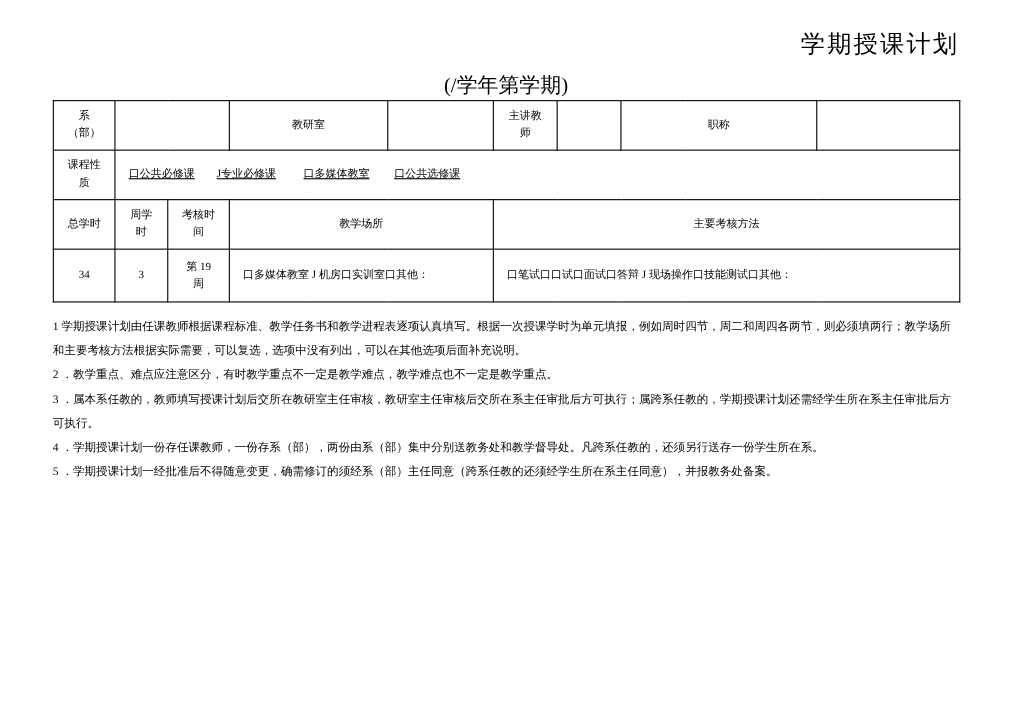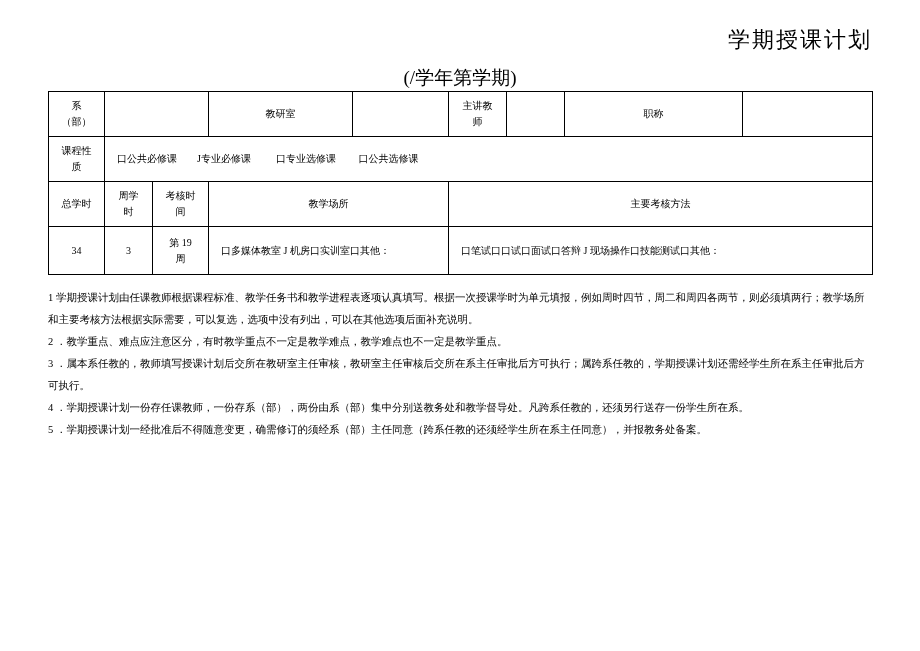--- a/index.html
+++ b/index.html
@@ -40,21 +40,21 @@
     .tall { height: 48px; }
     .xtall { height: 86px; }
     .notes {
       margin-top: 12px;
       font-size: 10.5px;
       line-height: 2.1;
     }
     .notes p {
       margin: 0;
     }
-    .chk { font-family: inherit; }
+    .chk { font-family: inherit; text-decoration: underline; }
   </style>
 </head>
 <body>
 
 <h1 class="title">学期授课计划</h1>
 <div class="subtitle">(/学年第学期)</div>
 
 <table class="plan">
   <colgroup>
     <col style="width:56px">
@@ -78,21 +78,21 @@
     <td class="center">主讲教师</td>
     <td></td>
     <td class="center" colspan="2">职称</td>
     <td></td>
   </tr>
   <tr>
     <td class="center">课程性质</td>
     <td colspan="10">
       <span class="chk">口公共必修课</span>&nbsp;&nbsp;&nbsp;&nbsp;&nbsp;&nbsp;&nbsp;
       <span class="chk">J专业必修课</span>&nbsp;&nbsp;&nbsp;&nbsp;&nbsp;&nbsp;&nbsp;&nbsp;&nbsp;
-      <span class="chk">口专业选修课</span>&nbsp;&nbsp;&nbsp;&nbsp;&nbsp;&nbsp;&nbsp;&nbsp;
+      <span class="chk">口多媒体教室</span>&nbsp;&nbsp;&nbsp;&nbsp;&nbsp;&nbsp;&nbsp;&nbsp;
       <span class="chk">口公共选修课</span>
     </td>
   </tr>
   <tr>
     <td class="center">总学时</td>
     <td class="center">周学时</td>
     <td class="center">考核时间</td>
     <td class="center" colspan="3">教学场所</td>
     <td class="center" colspan="5">主要考核方法</td>
   </tr>

